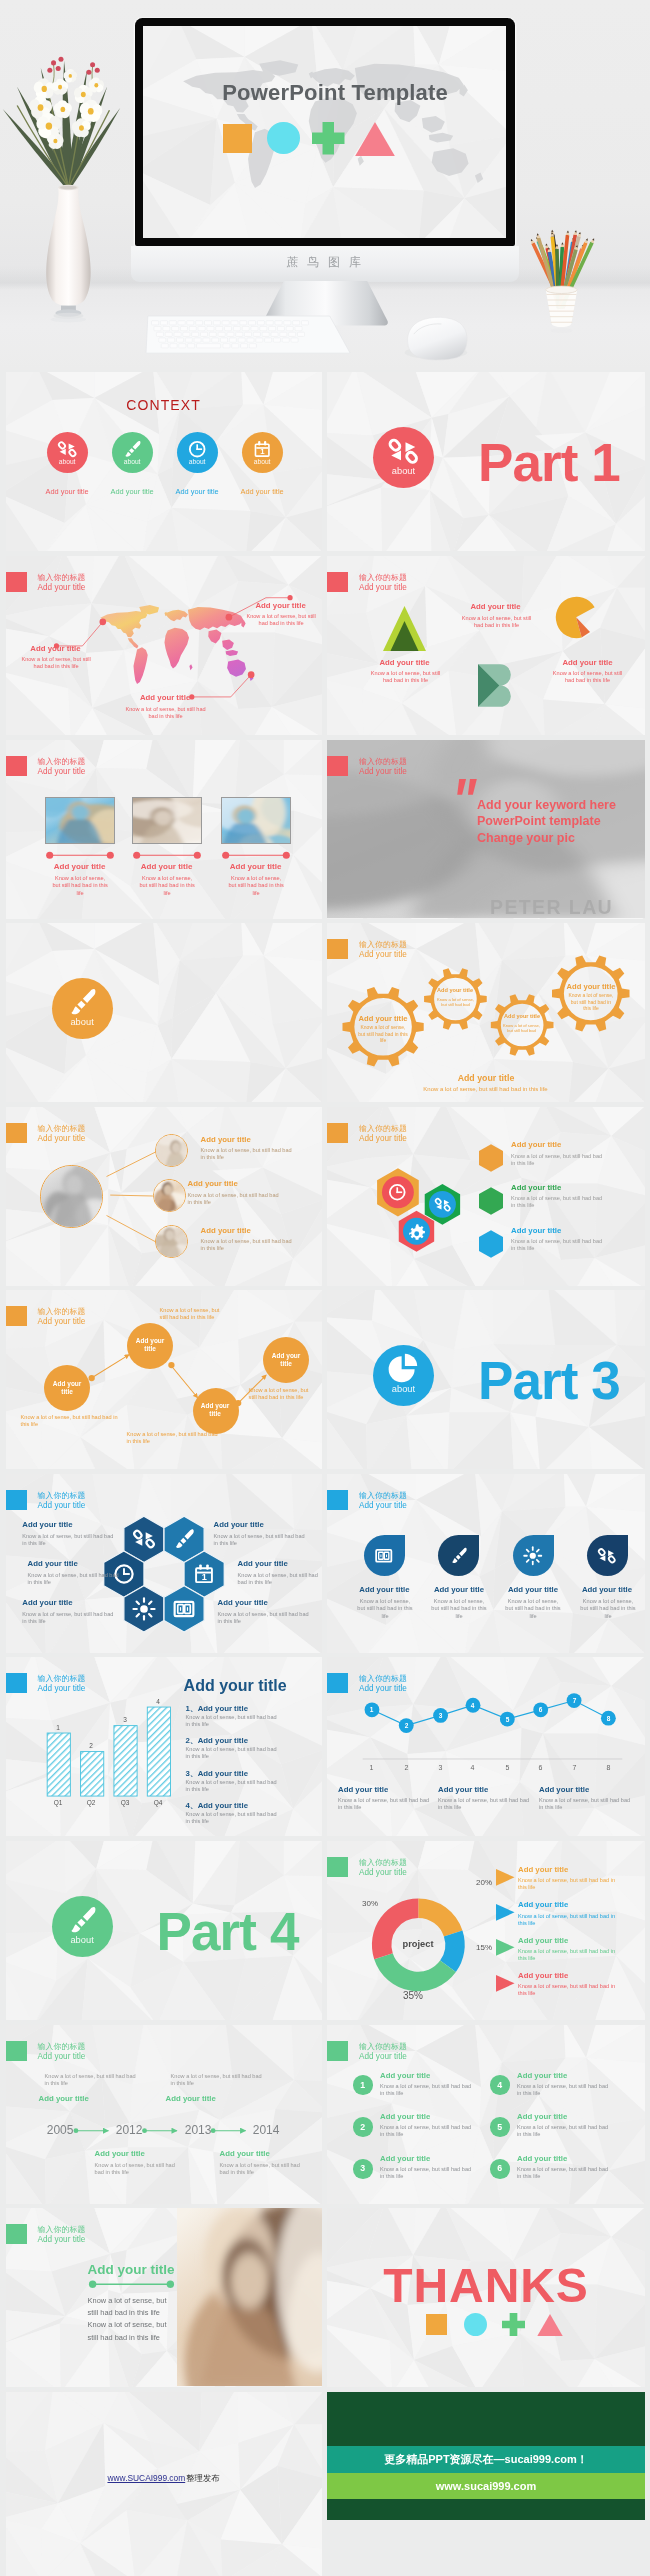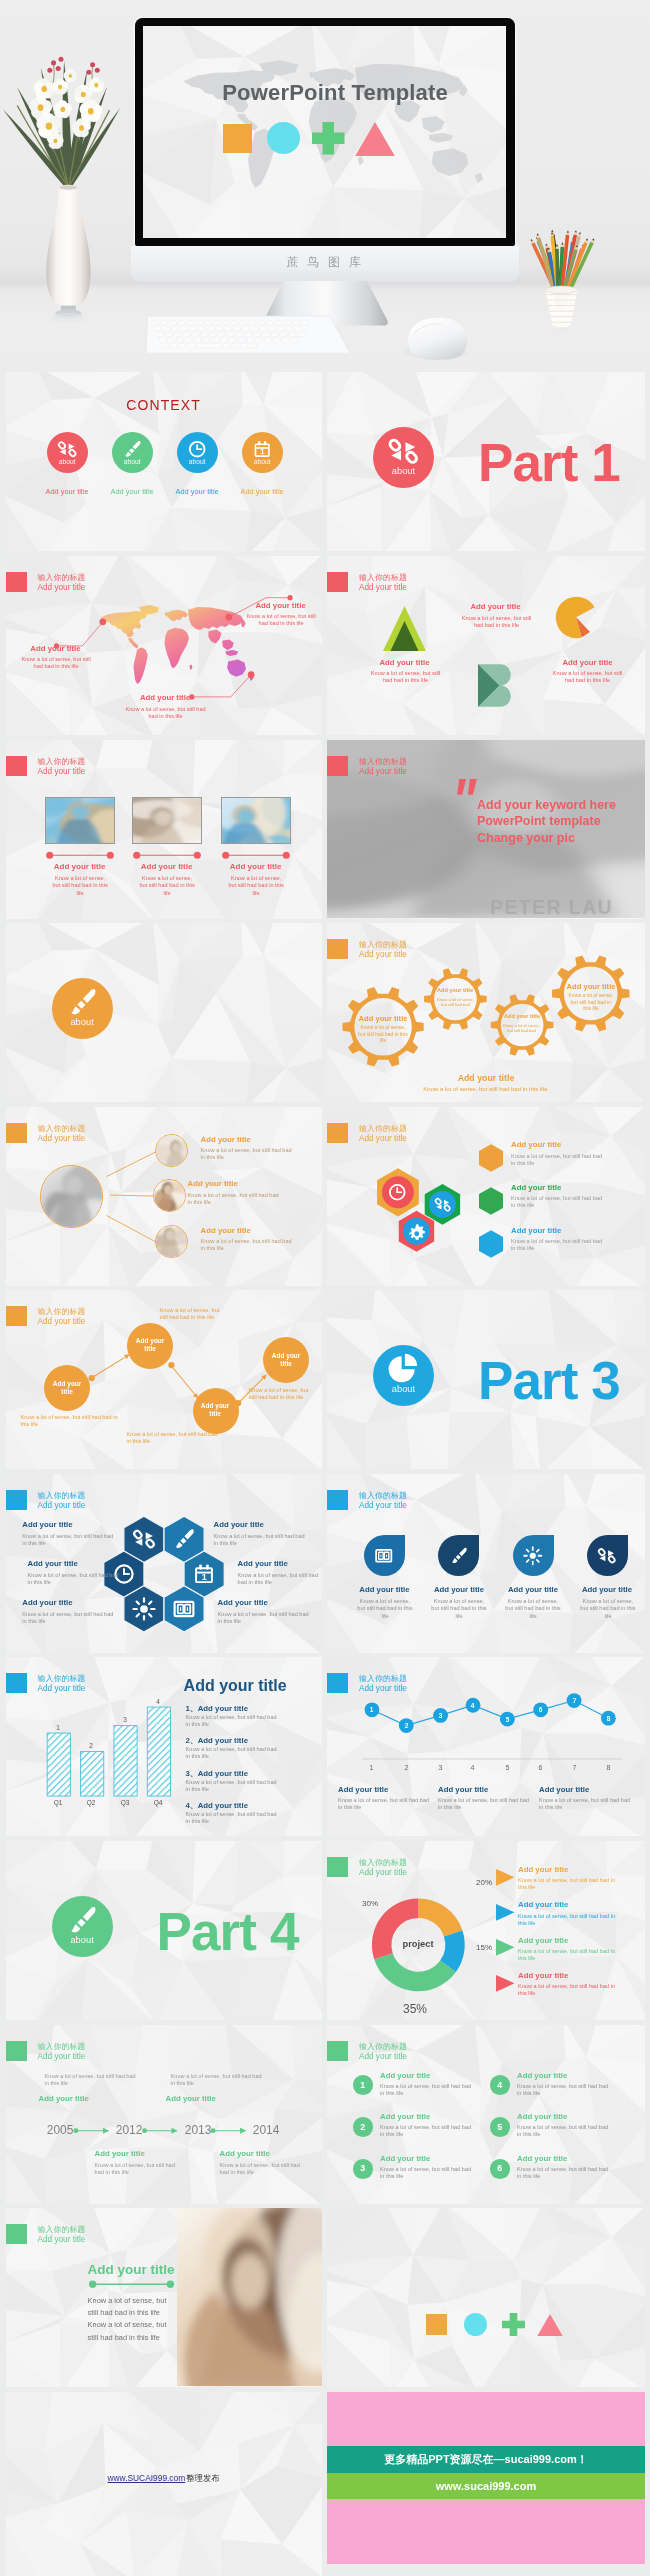--- a/index.html
+++ b/index.html
@@ -1573,21 +1573,21 @@
       <div class="hden" style="color:#5fc98a">Add your title</div>
       <svg class="e" style="left:0;top:0" width="318" height="178" viewBox="0 0 342 192">
         <path d="M98.0 62.0 A50 50 0 0 1 145.6 96.5 L125.6 103.0 A29 29 0 0 0 98.0 83.0 Z" fill="#f0a73e"></path>
         <path d="M145.6 96.5 A50 50 0 0 1 138.5 141.4 L121.5 129.0 A29 29 0 0 0 125.6 103.0 Z" fill="#21a7e0"></path>
         <path d="M138.5 141.4 A50 50 0 0 1 50.4 127.5 L70.4 121.0 A29 29 0 0 0 121.5 129.0 Z" fill="#5fc98a"></path>
         <path d="M50.4 127.5 A50 50 0 0 1 98.0 62.0 L98.0 83.0 A29 29 0 0 0 70.4 121.0 Z" fill="#ef5c63"></path>
       </svg>
       <div class="e ctr" style="left:63px;top:98px;width:56px;font-size:9.3px;font-weight:bold;color:#4a4a4a">project</div>
       <div class="e" style="left:149px;top:37px;font-size:8px;color:#555">20%</div>
       <div class="e" style="left:149px;top:102px;font-size:8px;color:#555">15%</div>
-      <div class="e" style="left:76px;top:161px;font-size:12px;color:#555">35%</div>
+      <div class="e" style="left:76px;top:149px;font-size:10px;color:#555">35%</div>
       <div class="e" style="left:35px;top:58px;font-size:8px;color:#555">30%</div>
       <svg class="e" style="left:169px;top:28px" width="18.6" height="16.7" viewBox="0 0 20 18">
         <path d="M0 0 20 9 0 18z" fill="#f0a73e"></path>
       </svg>
       <div class="e" style="left:191px;top:24px;width:121px;font-size:7.8px;line-height:1.32;color:#f0a73e;font-weight:bold;text-align:left;">Add your title</div>
       <div class="e" style="left:191px;top:36px;width:98px;font-size:5.6px;line-height:1.32;color:#f0a73e;text-align:left;">Know a lot of sense, but still had bad in this life</div>
       <svg class="e" style="left:169px;top:63px" width="18.6" height="16.7" viewBox="0 0 20 18">
         <path d="M0 0 20 9 0 18z" fill="#21a7e0"></path>
       </svg>
       <div class="e" style="left:191px;top:59px;width:121px;font-size:7.8px;line-height:1.32;color:#21a7e0;font-weight:bold;text-align:left;">Add your title</div>
@@ -1716,36 +1716,37 @@
       <div class="e" style="left:82px;top:87px;width:111px;font-size:7.4px;line-height:11px;color:#6f7376">Know a lot of sense, but</div>
       <div class="e" style="left:82px;top:99px;width:111px;font-size:7.4px;line-height:11px;color:#6f7376">still had bad in this life</div>
       <div class="e" style="left:82px;top:111px;width:111px;font-size:7.4px;line-height:11px;color:#6f7376">Know a lot of sense, but</div>
       <div class="e" style="left:82px;top:124px;width:111px;font-size:7.4px;line-height:11px;color:#6f7376">still had bad in this life</div>
     </div>
 
 <div class="slide" style="left:327px;top:2208px;width:318px;height:179px">
       <svg class="bgsvg" width="318" height="179" viewBox="0 0 340 192" preserveAspectRatio="none">
         <use href="#p2"></use>
       </svg>
+      <div class="e ctr" style="left:0;top:52px;width:318px;font-size:48px;line-height:52px;font-weight:bold;color:#ef5c63;letter-spacing:0.9px">THANKS</div>
       <div class="e" style="left:99px;top:106px;width:21.4px;height:21.4px;background:#f0a73e"></div>
       <div class="e" style="left:137px;top:105px;width:23px;height:23px;border-radius:50%;background:#63e0ee"></div>
       <svg class="e" style="left:175px;top:105px" width="23" height="23" viewBox="0 0 27 27">
         <path d="M9 0h9v9h9v9h-9v9H9v-9H0V9h9z" fill="#5ecb7e"></path>
       </svg>
       <svg class="e" style="left:210px;top:106px" width="26" height="22" viewBox="0 0 30 26">
         <path d="M15 0 30 26H0z" fill="#f57f8c"></path>
       </svg>
     </div>
 
 <div class="slide" style="left:5.6px;top:2392px;width:316px;height:184px">
       <svg class="bgsvg" width="316" height="184" viewBox="0 0 340 192" preserveAspectRatio="none">
         <use href="#p3"></use>
       </svg>
       <div class="e ctr" style="left:0;top:81px;width:316px;font-size:8.4px;color:#3b3f6e"><span style="text-decoration:underline;color:#2b2f8e">www.SUCAI999.com</span><span style="color:#333;margin-left:1px">整理发布</span></div>
     </div>
 
-<div class="slide" style="left:327px;top:2392px;width:318px;height:172px;background:#f9a8d4">
+<div class="slide" style="left:327px;top:2392px;width:318px;height:128px;background:#14532d">
       <div class="e ctr" style="left:0;top:54px;width:318px;height:27px;line-height:27px;font-size:11px;font-weight:bold;color:#fff;background:#16a085">更多精品PPT资源尽在—sucai999.com！</div>
       <div class="e ctr" style="left:0;top:81px;width:318px;height:26px;line-height:26px;font-size:11px;font-weight:bold;color:#fff;background:#7ec845">www.sucai999.com</div>
     </div>
 
 </div>
 
 
 </body></html>

